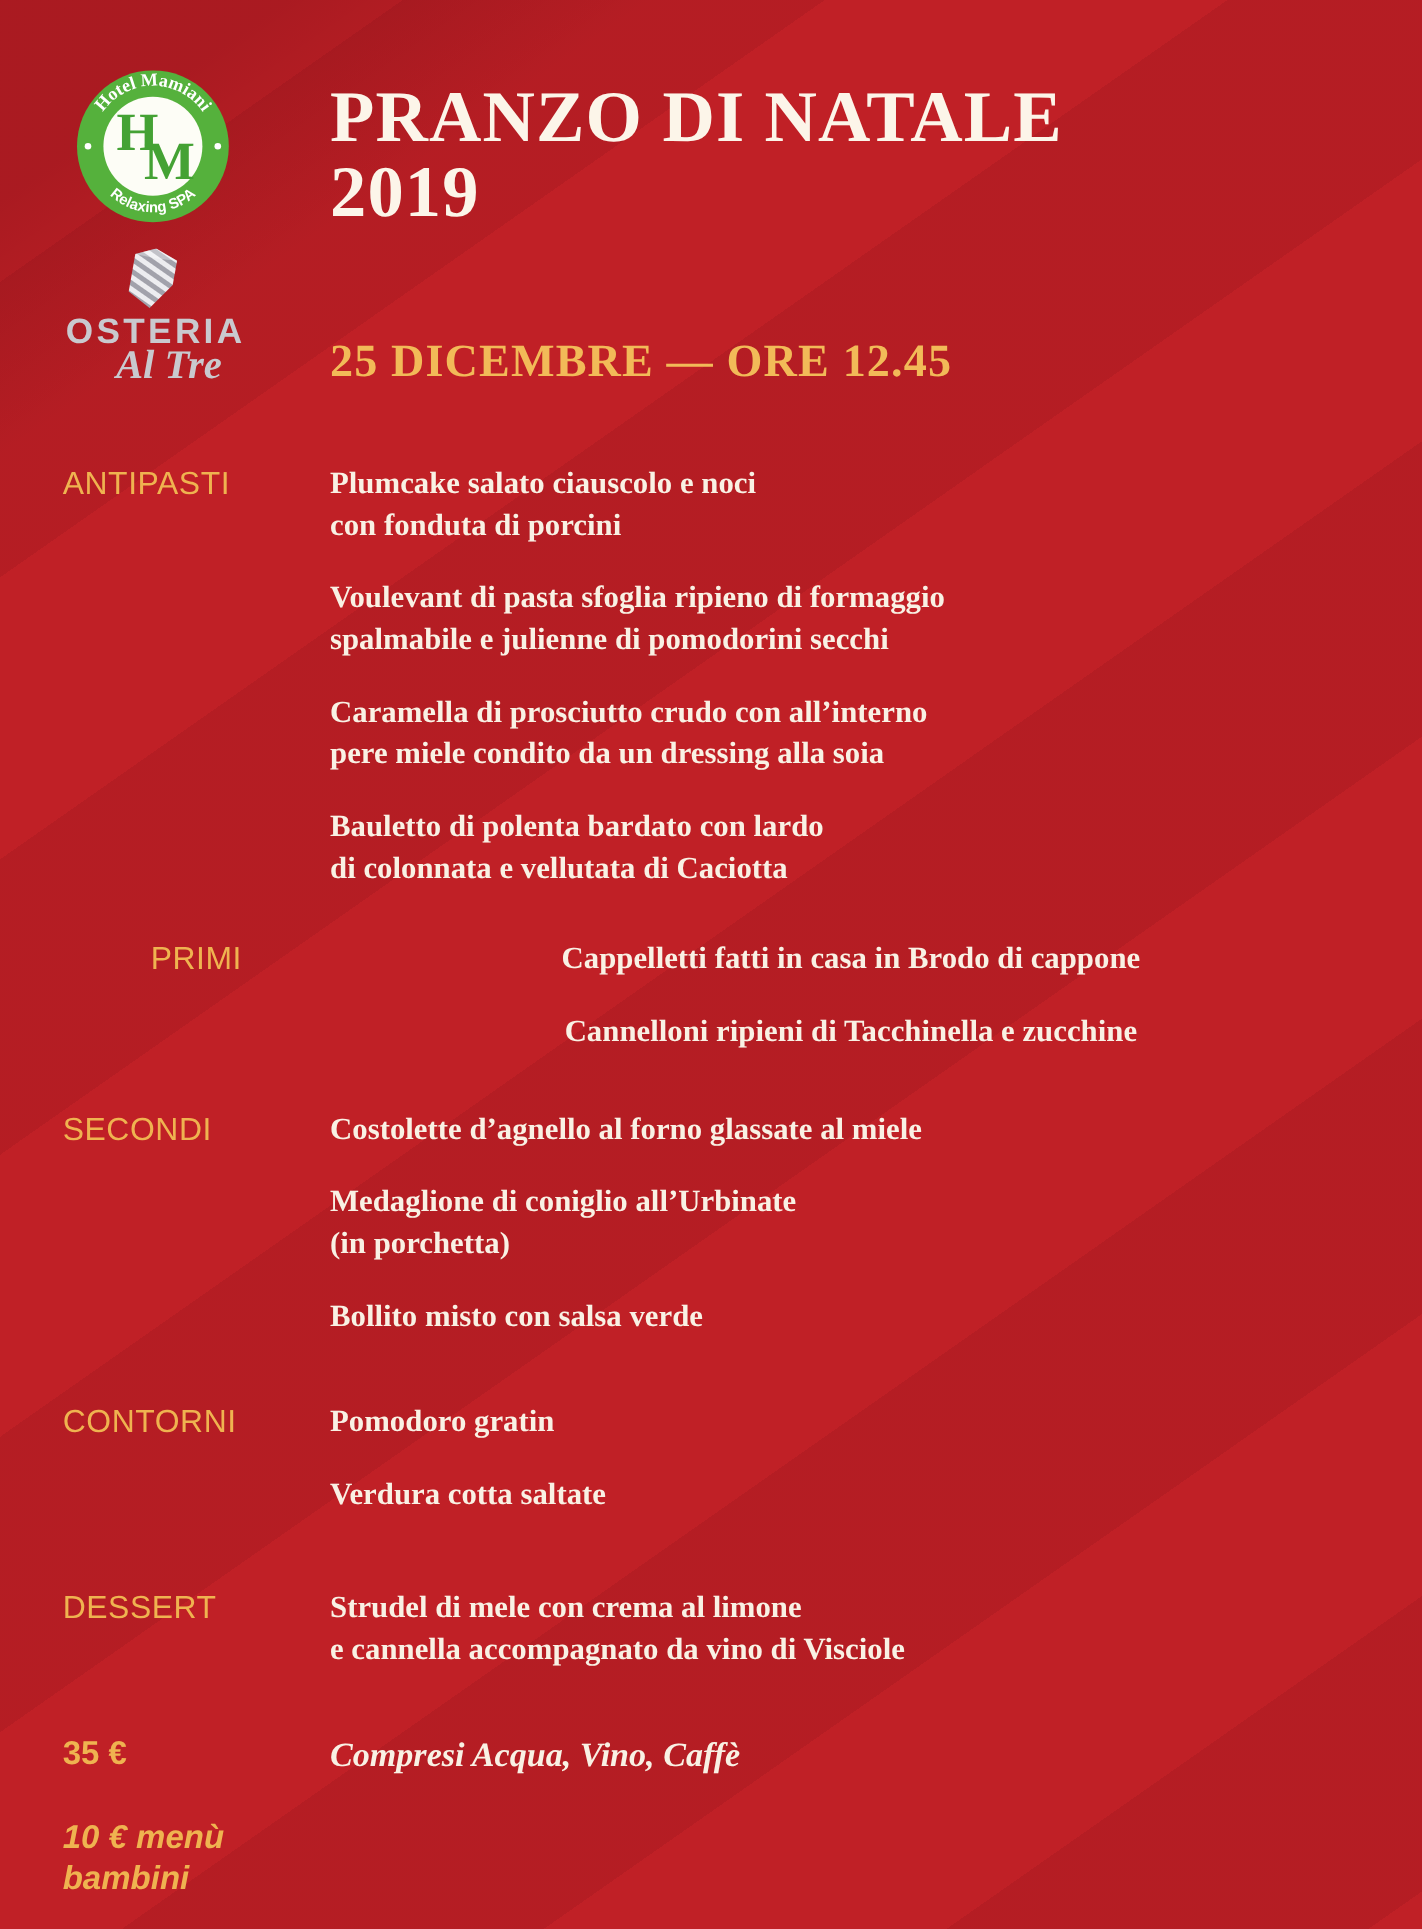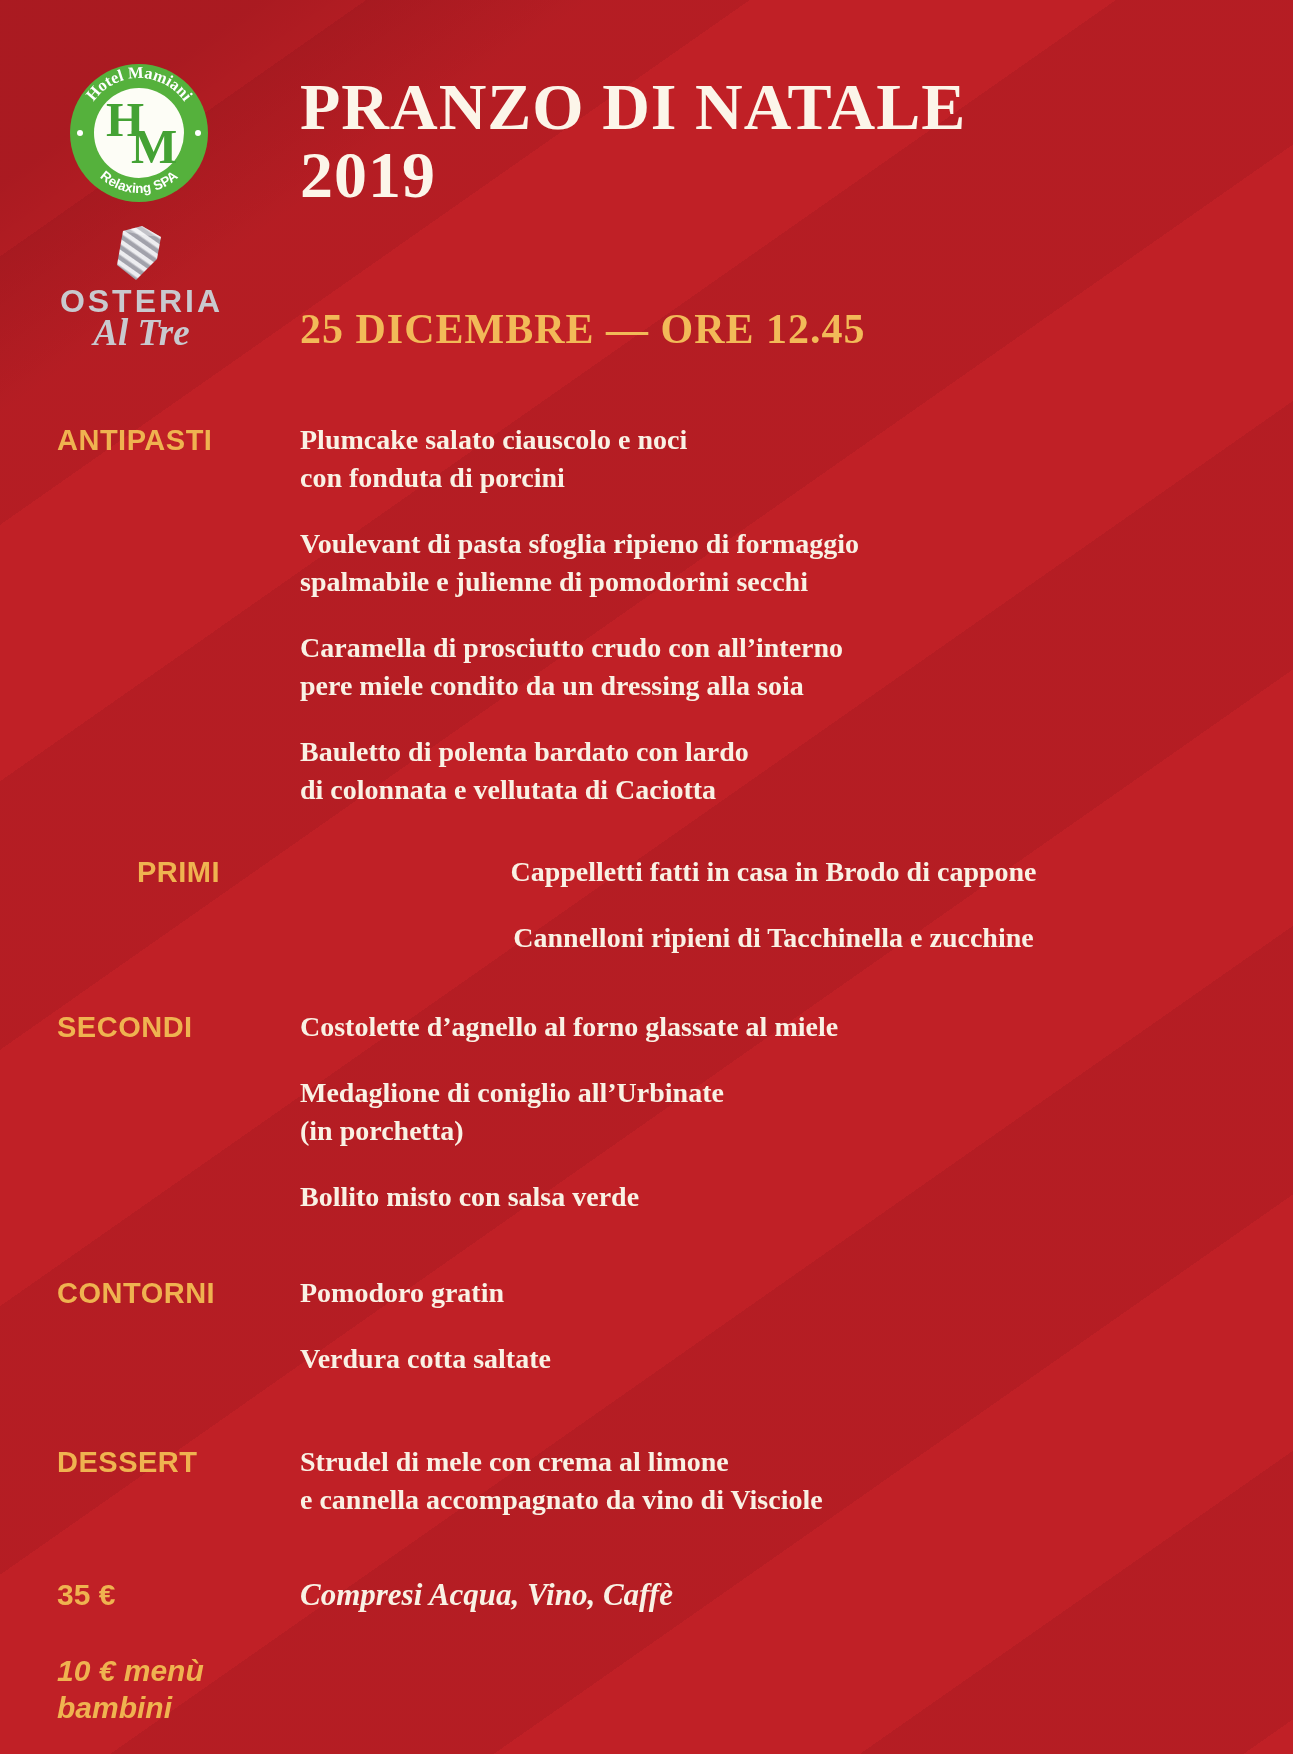--- a/index.html
+++ b/index.html
@@ -23,41 +23,41 @@
   .brand-col{position:absolute;left:39px;top:0;width:205px;text-align:center;}
   .hm-logo{position:absolute;left:30px;top:62px;}
   .shield{position:absolute;left:74px;top:226px;}
   .osteria-name{
     position:absolute;left:0;top:283px;width:205px;
     font-family:"Liberation Sans",sans-serif;
     font-weight:bold;font-size:32px;letter-spacing:3px;
     color:#c9c9ce;
   }
   .osteria-sub{
-    position:absolute;left:0;top:311px;width:205px;
+    position:absolute;left:12px;top:311px;width:205px;
     font-family:"Liberation Serif",serif;
     font-style:italic;font-weight:bold;font-size:37px;
     color:#c9c9ce;
   }
   
   .title{
     position:absolute;left:300px;top:73px;margin:0;width:940px;
     font-size:66px;line-height:68px;font-weight:bold;
     color:#fcf5e9;white-space:pre-line;letter-spacing:1px;
   }
   .date-line{
     position:absolute;left:300px;top:305px;
     font-size:42px;font-weight:bold;color:#f2ba58;letter-spacing:1px;
   }
   
   .row{position:absolute;left:57px;width:1190px;display:flex;align-items:flex-start;}
   .sec-label{
     width:243px;flex:0 0 243px;
     font-family:"Liberation Sans",sans-serif;
-    font-weight:bold;font-size:29px;line-height:38px;
+    font-weight:normal;font-size:29px;line-height:38px;
     color:#efb350;letter-spacing:0.5px;
   }
   .items{flex:1;}
   .dish{
     margin:0 0 28px 0;
     font-size:28px;line-height:38px;font-weight:bold;
     color:#f9f1e4;white-space:pre-line;
   }
   .dish:last-child{margin-bottom:0;}
   .included{

